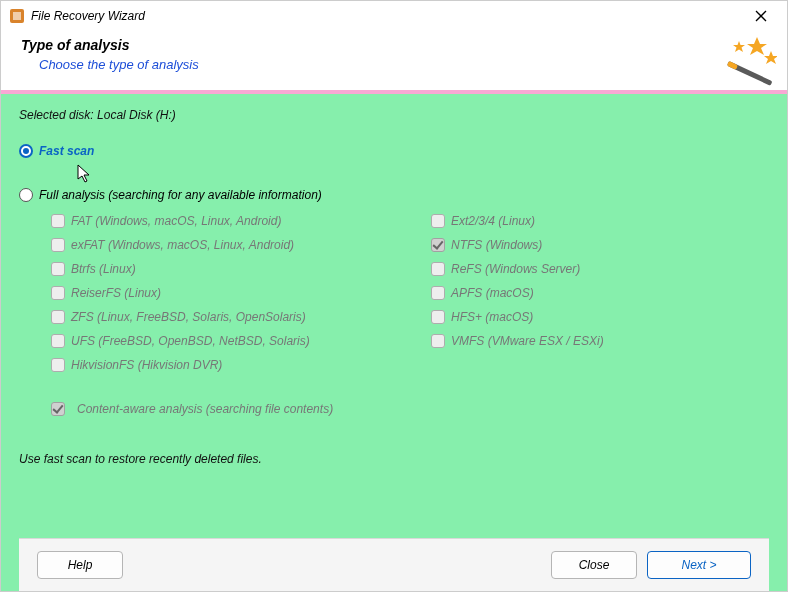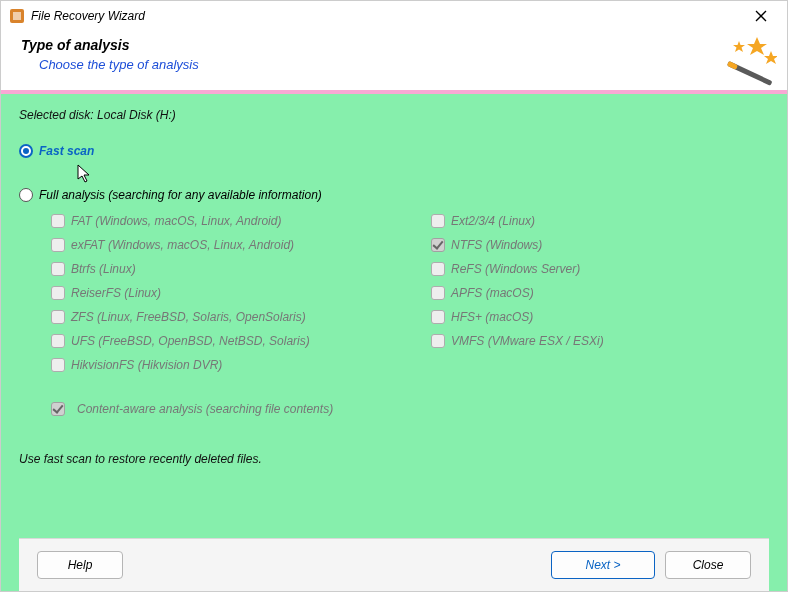--- a/index.html
+++ b/index.html
@@ -254,18 +254,18 @@
       <span class="cb checked"></span>
       <span>Content-aware analysis (searching file contents)</span>
     </div>
 
     <div class="hint">Use fast scan to restore recently deleted files.</div>
 
     <div class="footer-sep"></div>
     <div class="footer">
       <div class="btn">Help</div>
       <div class="spacer"></div>
+      <div class="btn">Close</div>
       <div class="btn primary">Next &gt;</div>
-      <div class="btn">Close</div>
     </div>
   </div>
 
 </div>
 
 </body></html>

